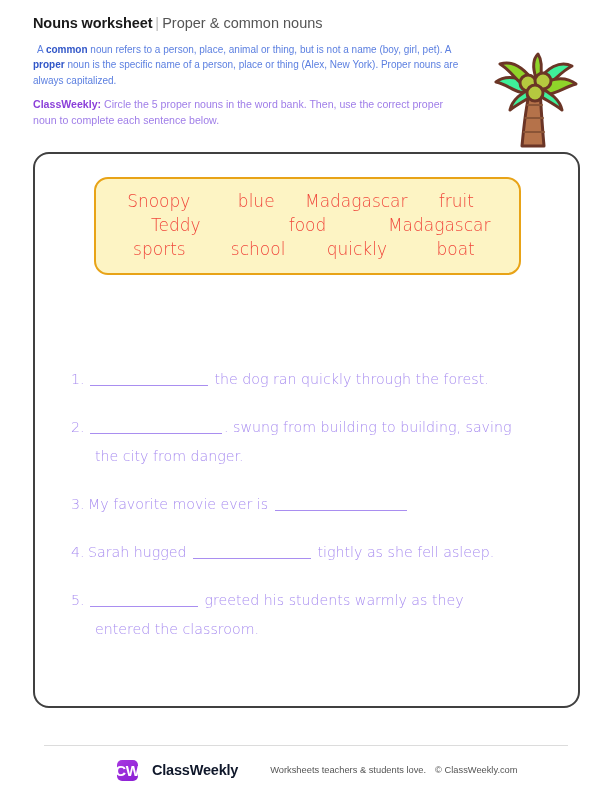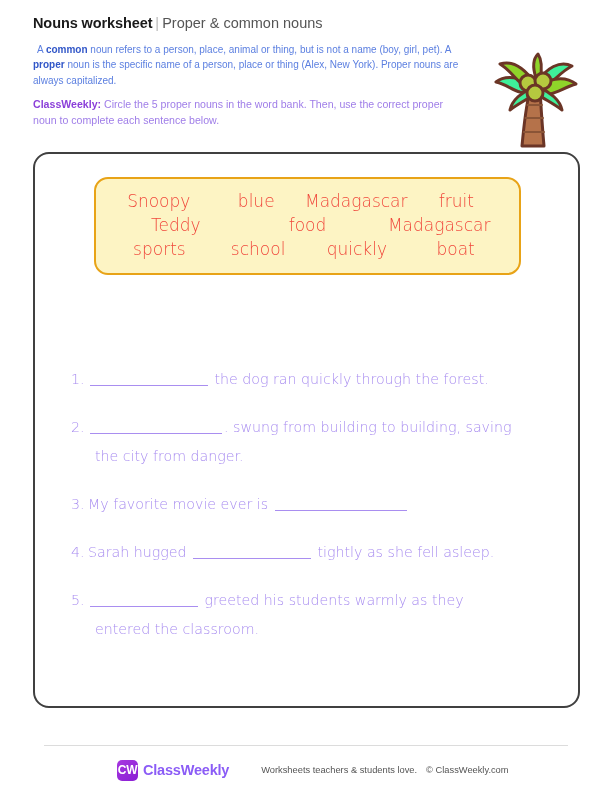--- a/index.html
+++ b/index.html
@@ -175,32 +175,32 @@
     display: flex;
     align-items: center;
     margin-left: 73px;
   }
   .logo-mark {
     width: 21px;
     height: 21px;
     border-radius: 5px;
     background: linear-gradient(145deg, #a637e0, #8b1fd4);
     color: #ffffff;
-    font-size: 12px;
+    font-size: 15px;
     font-weight: bold;
     display: flex;
     align-items: center;
     justify-content: center;
     letter-spacing: -0.2px;
   }
   .logo-text {
-    margin-left: 5px;
+    margin-left: 14px;
     font-size: 14.5px;
     font-weight: bold;
-    color: #8b5cf6;
+    color: #0f172a;
     letter-spacing: -0.2px;
   }
   .footer-tag {
     margin-left: 32px;
     font-size: 9.3px;
     color: #555555;
     white-space: nowrap;
   }
   .footer-copy {
     margin-left: 9px;

